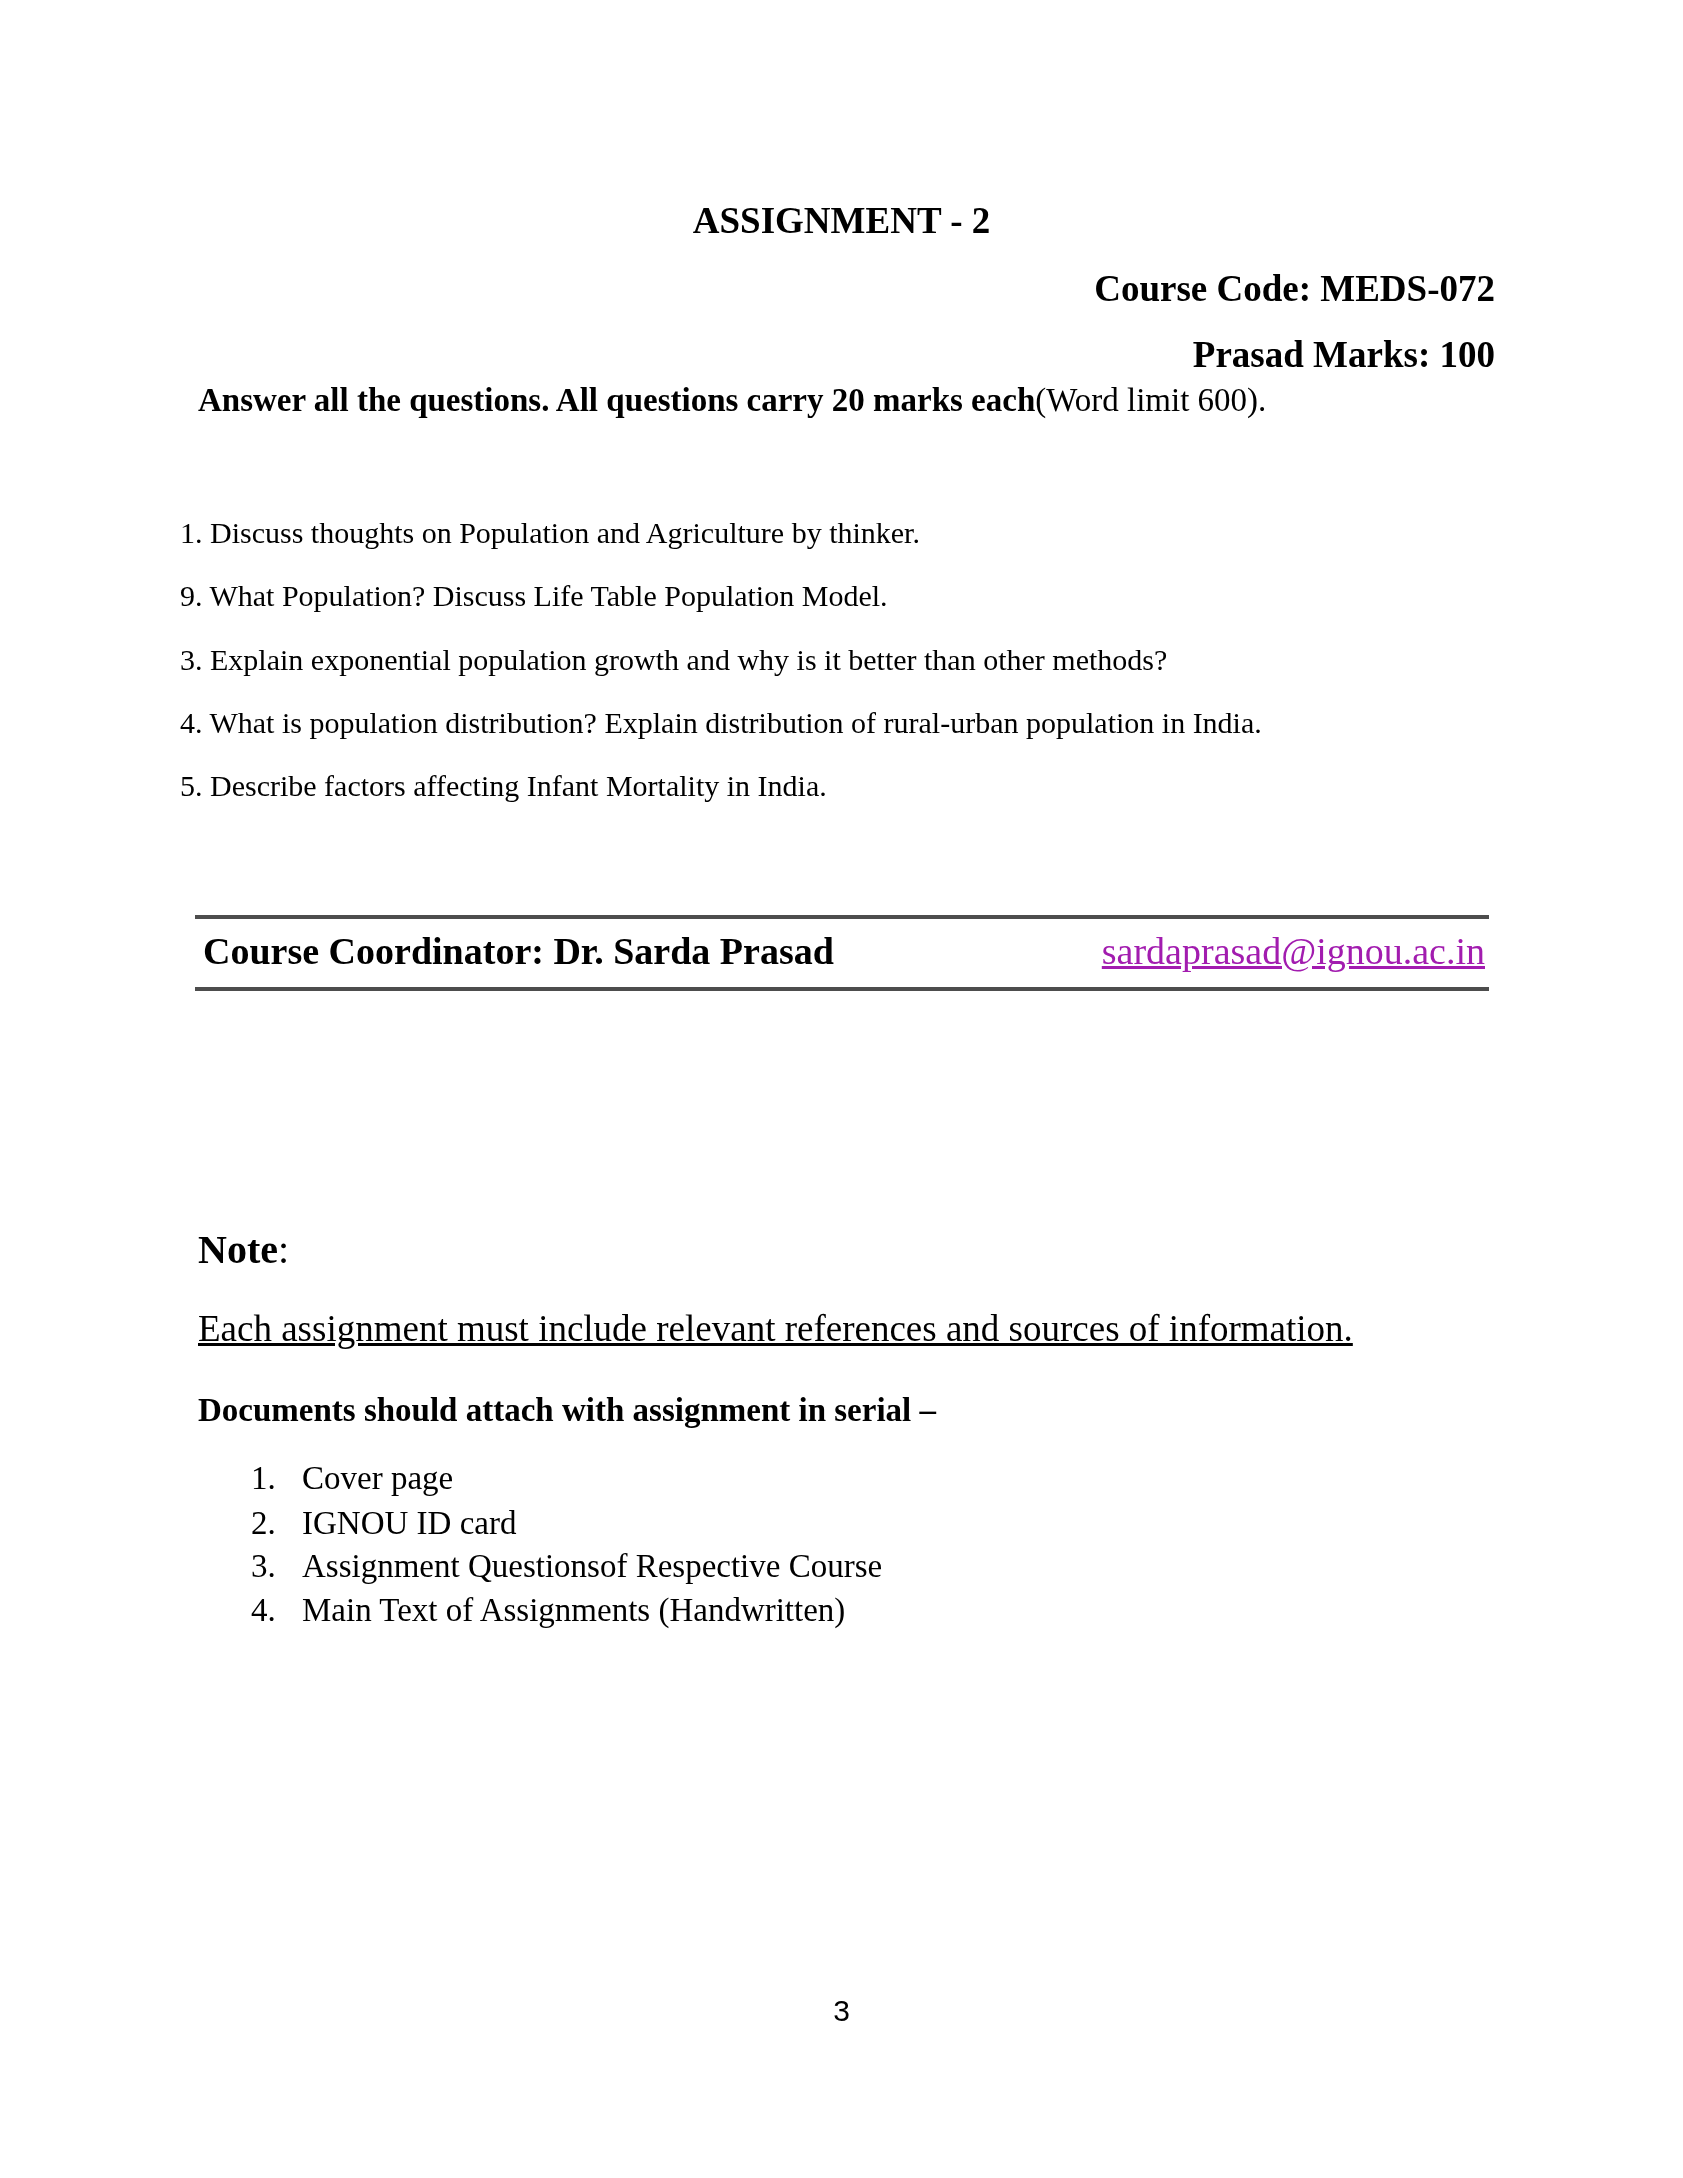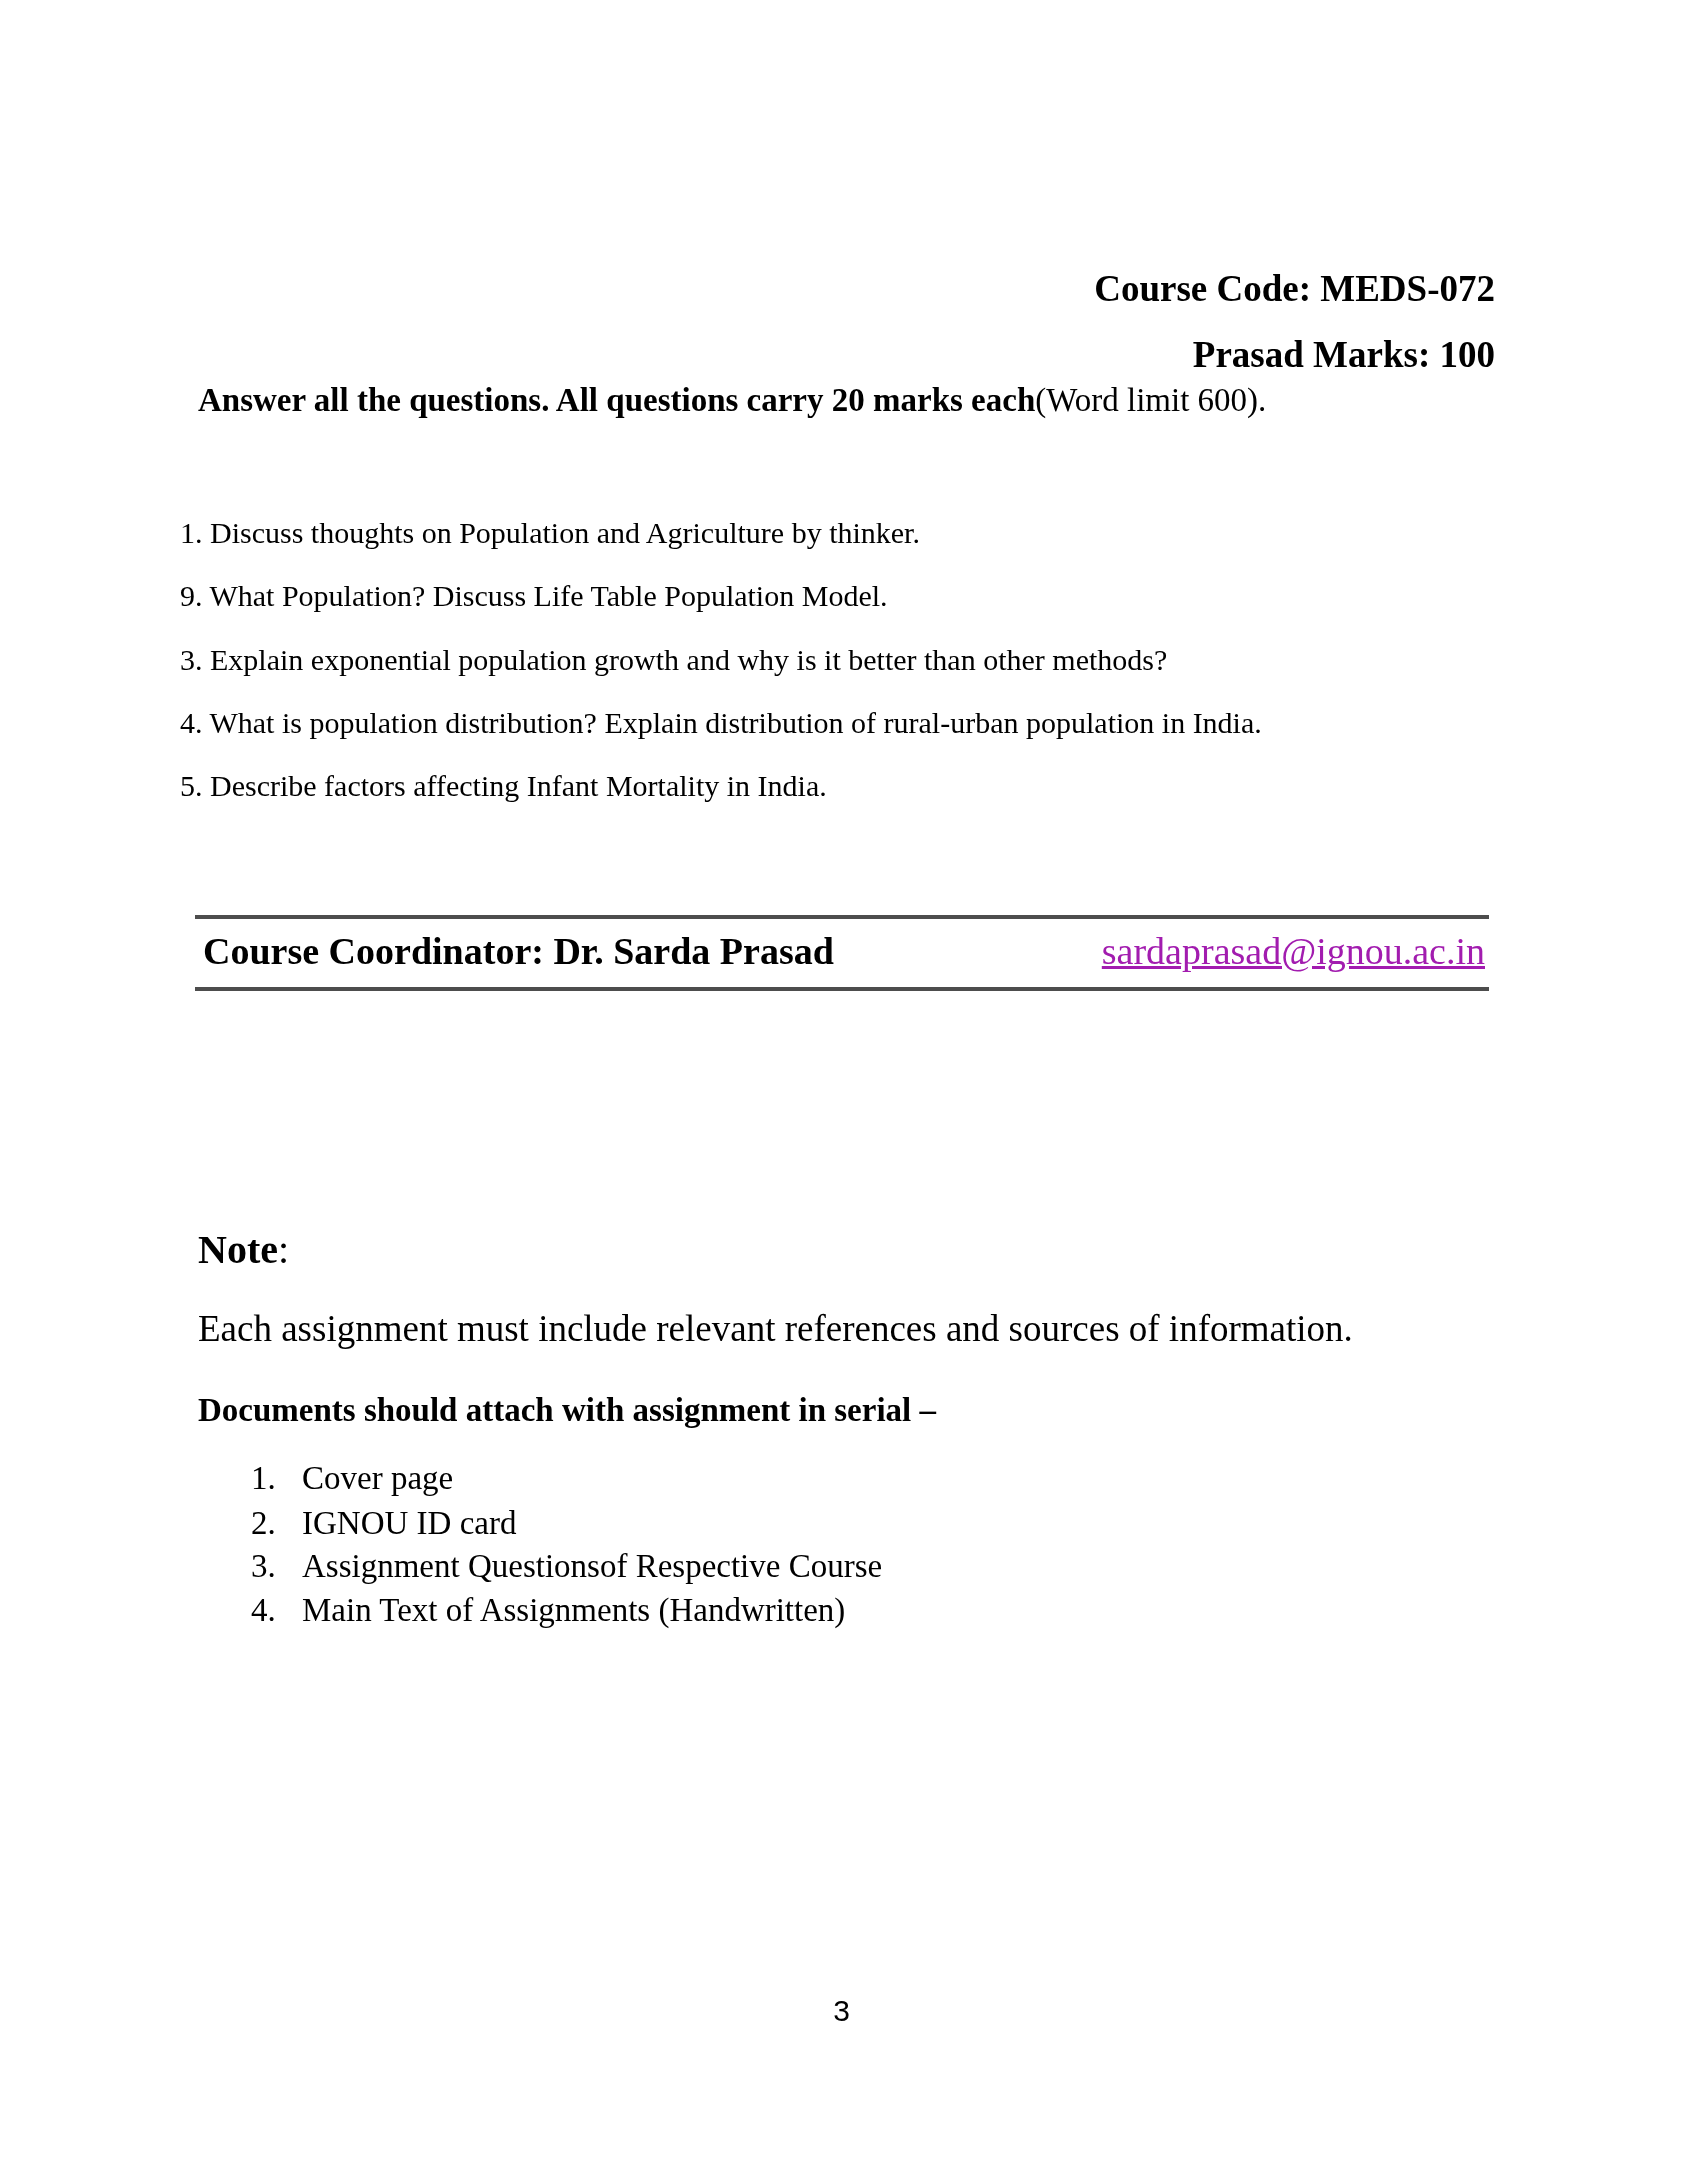--- a/index.html
+++ b/index.html
@@ -45,21 +45,21 @@
   .coord-label{font-size:38px; font-weight:bold; white-space:nowrap;}
   .coord-email{
     font-size:38px; color:#a21caf; text-decoration:underline;
     white-space:nowrap; cursor:pointer;
   }
   .note-label{
     position:absolute; top:1226px; left:198px; margin:0; font-size:40px;
   }
   .note-body{
     position:absolute; top:1307px; left:198px; margin:0;
-    font-size:37px; white-space:nowrap;
+    font-size:37px; white-space:nowrap;text-decoration:underline;
   }
   .docs-heading{
     position:absolute; top:1392px; left:198px; margin:0;
     font-size:33px; font-weight:bold; white-space:nowrap;
   }
   .doc-item{
     position:absolute; left:251px; margin:0;
     font-size:33px; white-space:nowrap;
   }
   .d0{top:1460px;} .d1{top:1505px;} .d2{top:1548px;} .d3{top:1592px;}
@@ -69,20 +69,21 @@
     text-align:center;
     font-family:"Liberation Sans", sans-serif;
     font-size:30px;
   }
 </style>
 </head>
 <body>
 
 <div class="page">
 
+  <h1 class="title">ASSIGNMENT - 2</h1>
 
   <p class="right-align course-code">Course Code: MEDS-072</p>
 
   <p class="right-align max-marks">Prasad Marks: 100</p>
 
   <p class="instruction"><span class="b">Answer all the questions. All questions carry 20 marks each</span><span>(Word limit 600).</span></p>
 
   <p class="question q0">1. Discuss thoughts on Population and Agriculture by thinker.</p>
   <p class="question q1">9. What Population? Discuss Life Table Population Model.</p>
   <p class="question q2">3. Explain exponential population growth and why is it better than other methods?</p>

